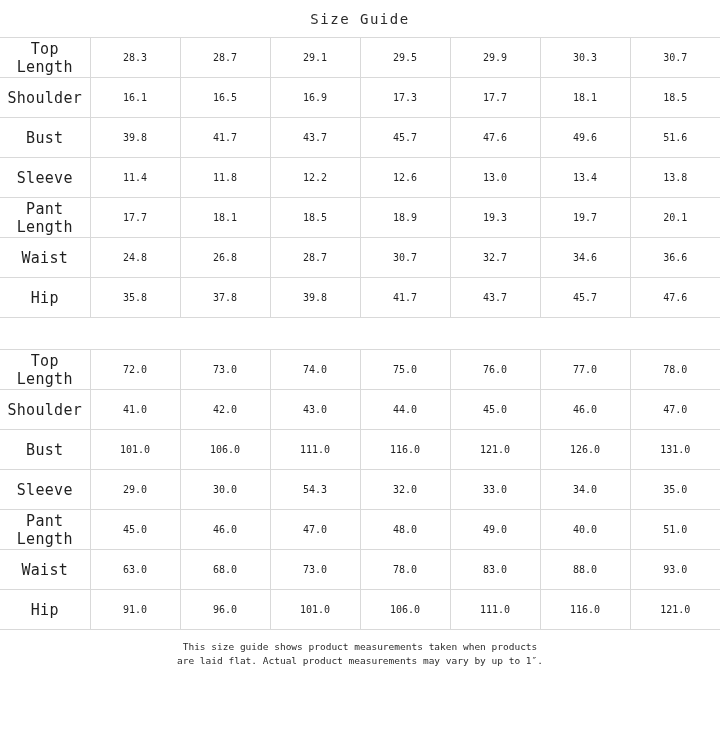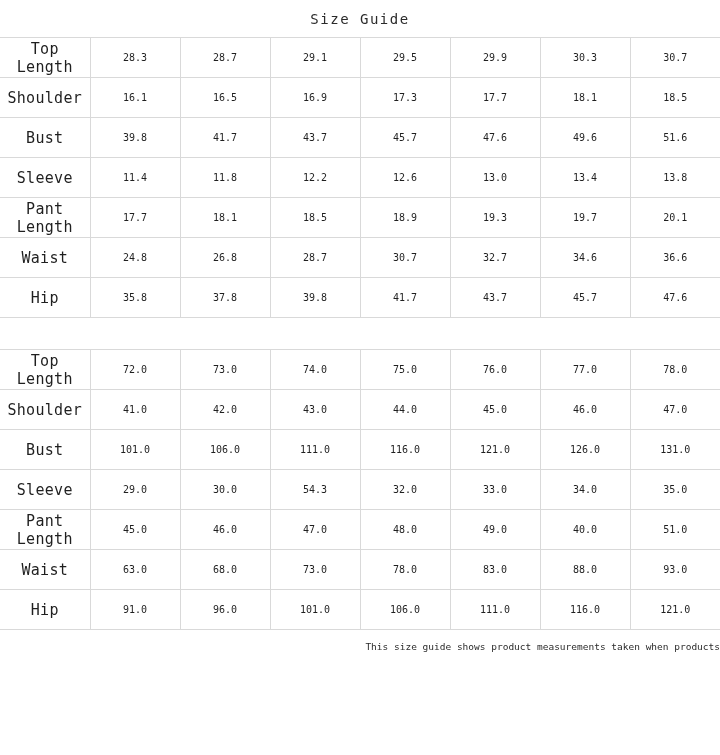--- a/index.html
+++ b/index.html
@@ -68,21 +68,20 @@
   }
   .footnote {
     text-align: center;
     font-size: 9.5px;
     line-height: 14px;
     color: #2b2b2b;
     padding-top: 10px;
   }
   .footnote div {
     white-space: pre;
-    text-align: right;
   }
 </style>
 </head>
 <body>
 
 <div class="page">
 
   <div class="guide-title">Size Guide</div>
 
   <table class="size-table">
@@ -232,15 +231,16 @@
         <td>106.0</td>
         <td>111.0</td>
         <td>116.0</td>
         <td>121.0</td>
       </tr>
     </tbody>
   </table>
 
   <div class="footnote">
     <div>This size guide shows product measurements taken when products</div>
+    <div>are laid flat. Actual product measurements may vary by up to 1″.</div>
   </div>
 
 </div>
 
 </body></html>

